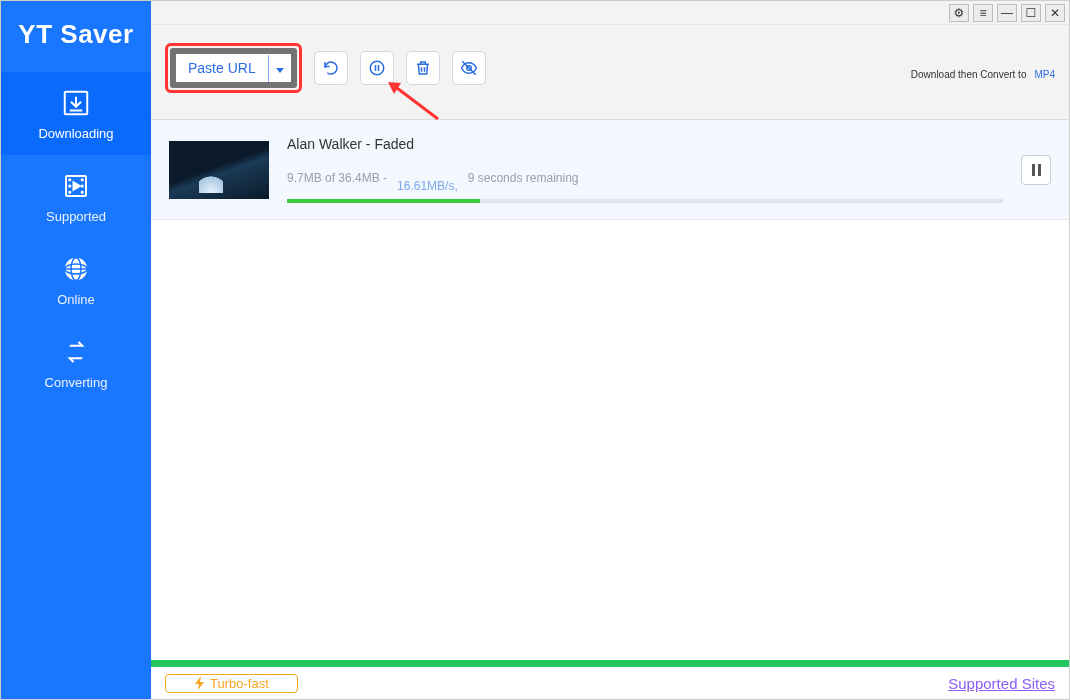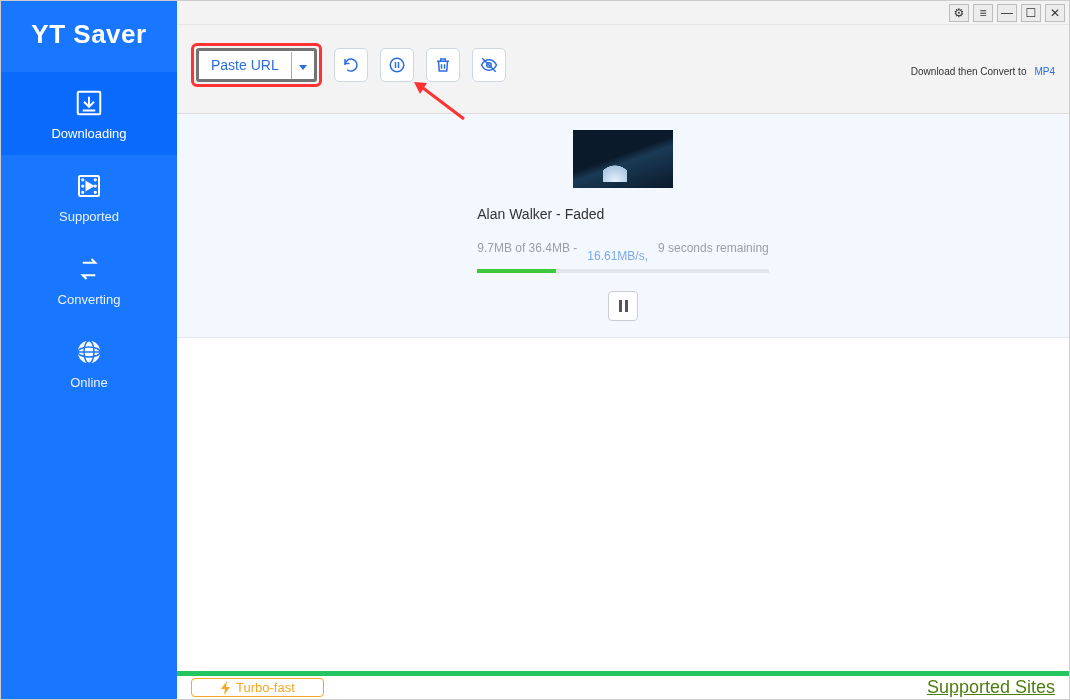--- a/index.html
+++ b/index.html
@@ -1,69 +1,69 @@
 <!DOCTYPE html>
 <html><head>
 <meta charset="utf-8">
 <style>
 * { margin: 0; padding: 0; box-sizing: border-box; }
 body { font-family: "Segoe UI", Arial, sans-serif; font-size: 13px; color: #333; overflow: hidden; }
 .app { display: flex; width: 1070px; height: 700px; border: 1px solid #ccc; background: #fff; }
 
 
-.sidebar { width: 176px; background: #1876ff; color: #fff; display: flex; flex-direction: column; align-items: center; padding-top: 18px; }
+.sidebar { width: 150px; background: #1876ff; color: #fff; display: flex; flex-direction: column; align-items: center; padding-top: 18px; }
 .logo { font-size: 26px; font-weight: 700; letter-spacing: 0.5px; margin-bottom: 22px; text-align: center; width: 100%; }
 .side-item { width: 100%; padding: 14px 0 14px; display: flex; flex-direction: column; align-items: center; gap: 6px; cursor: pointer; color: #eaf2ff; font-size: 13px; }
 .side-item.active { background: #0a6afc; color: #fff; }
 .side-icon { width: 34px; height: 34px; display: flex; align-items: center; justify-content: center; }
 .side-icon svg { width: 30px; height: 30px; stroke: #fff; fill: none; stroke-width: 1.6; }
 
 
 .main { flex: 1; display: flex; flex-direction: column; background: #fff; min-width: 0; }
 
 
 .winbar { height: 24px; background: #f3f3f3; border-bottom: 1px solid #e6e6e6; display: flex; justify-content: flex-end; align-items: center; gap: 4px; padding: 0 4px; }
 .winbtn { width: 20px; height: 18px; background: #ececec; border: 1px solid #bdbdbd; display: flex; align-items: center; justify-content: center; font-size: 12px; line-height: 1; cursor: pointer; }
 
 
 .toolbar { background: #f3f3f3; border-bottom: 1px solid #dcdcdc; padding: 18px 14px 26px; display: flex; align-items: center; gap: 12px; position: relative; }
 .paste-wrap { display: inline-flex; border: 3px solid #f33; border-radius: 6px; padding: 2px; }
-.paste-btn { display: inline-flex; align-items: center; border: 3px solid #737373; border-radius: 3px; background: #fff; cursor: pointer; }
+.paste-btn { display: inline-flex; align-items: center; border: 6px solid #737373; border-radius: 3px; background: #fff; cursor: pointer; }
 .paste-label { padding: 6px 12px; color: #2b6de0; font-size: 14px; }
 .paste-drop { padding: 6px 7px; border-left: 1px solid #7bb0ff; }
 .paste-drop span { display: inline-block; width: 0; height: 0; border-left: 4px solid transparent; border-right: 4px solid transparent; border-top: 5px solid #2b6de0; }
 
 .tbtn { width: 34px; height: 34px; border: 1px solid #cfd6e4; border-radius: 5px; background: #fff; display: flex; align-items: center; justify-content: center; cursor: pointer; }
 .tbtn svg { width: 18px; height: 18px; stroke: #2b6de0; fill: none; stroke-width: 2; }
 
 .arrow-annot { position: absolute; left: 232px; top: 54px; color: #f33; pointer-events: none; }
 
 .convert-row { margin-left: auto; display: flex; align-items: center; gap: 8px; font-size: 10px; color: #333; margin-top: 12px; }
 .convert-link { color: #2b6de0; cursor: pointer; }
 
 
-.dl-item { display: flex; align-items: center; gap: 18px; padding: 16px 18px; background: #f3f8ff; border-bottom: 1px solid #e6e6e6; flex-direction: column; }
+.dl-item { display: flex; align-items: center; gap: 18px; padding: 16px 18px; background: #f3f8ff; border-bottom: 1px solid #e6e6e6; }
 .thumb { width: 100px; height: 58px; background: linear-gradient(160deg,#0b1a2b 0%, #0b1a2b 45%, #1a3a55 55%, #0b1a2b 100%); position: relative; }
 .thumb::after { content: ""; position: absolute; left: 30px; bottom: 6px; width: 24px; height: 20px; background: radial-gradient(circle at 50% 100%, #e8f4ff 0%, #a8c5e0 70%, transparent 72%); }
 .dl-info { flex: 1; display: flex; flex-direction: column; gap: 10px; min-width: 0; }
 .dl-title { font-size: 14px; color: #333; }
 .dl-stats { display: flex; gap: 10px; font-size: 12px; color: #999fa6; align-items: center; text-align: right; }
 .dl-speed { color: #7aa8e8; margin-top: 17px; }
 .progress-wrap { width: 100%; height: 4px; background: #e0e6ee; margin-top: -4px; }
 .progress-bar { height: 100%; width: 27%; background: #3bc93b; }
 .pause-btn { width: 30px; height: 30px; border: 1px solid #c8cdd6; border-radius: 4px; background: #fff; display: flex; align-items: center; justify-content: center; cursor: pointer; }
 .pause-btn span { display: inline-block; width: 3px; height: 12px; background: #555; margin: 0 1.5px; }
 
 .content { flex: 1; background: #fff; }
 
 
-.footer { height: 28px; border-top: 5px solid #22c55e; display: flex; align-items: center; padding: 0 14px; gap: 12px; }
+.footer { height: 39px; border-top: 7px solid #22c55e; display: flex; align-items: center; padding: 0 14px; gap: 12px; }
 .turbo { border: 1px solid #f5a623; color: #f5a623; border-radius: 4px; padding: 1px 28px; font-size: 13px; display: flex; align-items: center; gap: 4px; cursor: pointer; }
 .footer .spacer { flex: 1; }
-.support-link { color: #4d7c0f; text-decoration: underline; font-size: 18px; cursor: pointer; }
+.support-link { color: #8b5cf6; text-decoration: underline; font-size: 15px; cursor: pointer; }
 </style>
 </head>
 <body>
 
 <div class="app">
 
   <div class="sidebar">
     <div class="logo">YT Saver</div>
 
     <div class="side-item active">
@@ -90,37 +90,37 @@
             <circle cx="17" cy="17" r="0.5" fill="#fff"></circle>
             <path d="M10 9l5 3-5 3z" fill="#fff"></path>
           </svg>
       </span>
       <span>Supported</span>
     </div>
 
     <div class="side-item">
       <span class="side-icon">
         <svg viewBox="0 0 24 24">
-            <path d="M7 7h10l-3-3"></path>
-            <path d="M17 17H7l3 3"></path>
-          </svg>
-      </span>
-      <span>Converting</span>
-    </div>
-
-    <div class="side-item">
-      <span class="side-icon">
-        <svg viewBox="0 0 24 24">
             <circle cx="12" cy="12" r="9" fill="#fff" stroke="none"></circle>
             <ellipse cx="12" cy="12" rx="9" ry="4" fill="none" stroke="#1876ff" stroke-width="1.2"></ellipse>
             <ellipse cx="12" cy="12" rx="4" ry="9" fill="none" stroke="#1876ff" stroke-width="1.2"></ellipse>
             <path d="M3 12h18" stroke="#1876ff" stroke-width="1.2"></path>
           </svg>
       </span>
       <span>Online</span>
+    </div>
+
+    <div class="side-item">
+      <span class="side-icon">
+        <svg viewBox="0 0 24 24">
+            <path d="M7 7h10l-3-3"></path>
+            <path d="M17 17H7l3 3"></path>
+          </svg>
+      </span>
+      <span>Converting</span>
     </div>
 
   </div>
 
   <div class="main">
 
     <div class="winbar">
       <div class="winbtn">⚙</div>
       <div class="winbtn">≡</div>
       <div class="winbtn">—</div>

